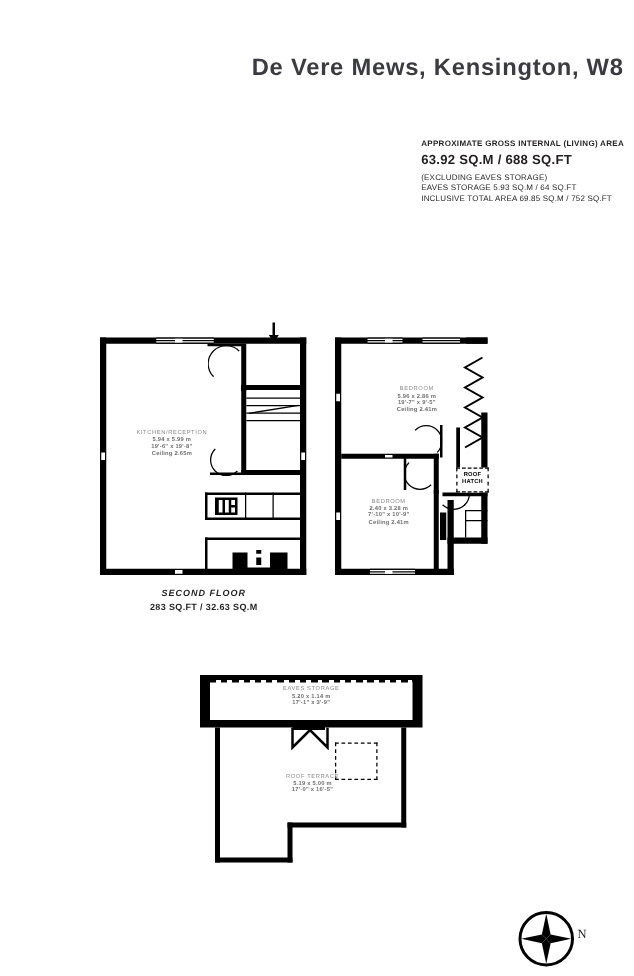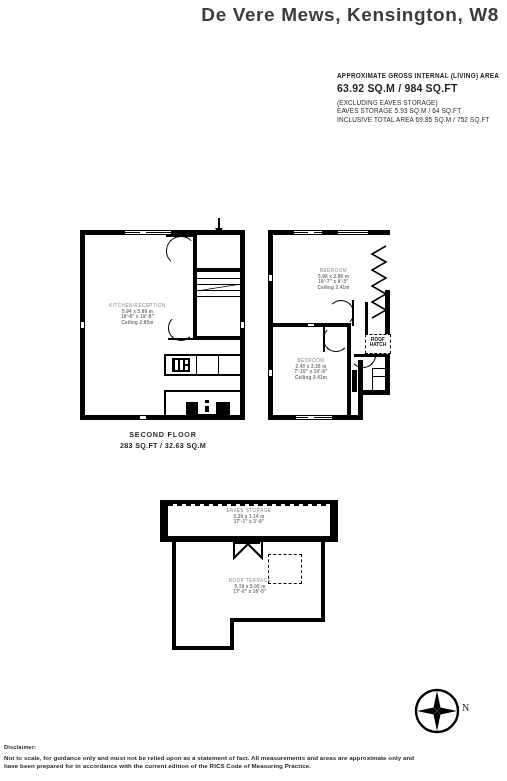--- a/index.html
+++ b/index.html
@@ -7,21 +7,21 @@
     margin: 0; padding: 0;
     background: #ffffff;
   }
   body {
     width: 507px; height: 781px;
     position: relative;
     font-family: "Liberation Sans", sans-serif;
     color: #231f20;
     overflow: hidden;
   }
-  .page { position: absolute; inset: 0; }
+  .page { position: absolute; inset: 0; margin-top: 40px; }
 
   
   #title {
     position: absolute;
     top: 4px; right: 8px;
     font-size: 19px;
     font-weight: bold;
     letter-spacing: 0.6px;
     color: #3b3b42;
     white-space: nowrap;
@@ -81,20 +81,21 @@
   .caption {
     position: absolute;
     text-align: center;
     white-space: nowrap;
   }
   .caption .cap-title {
     font-size: 7.2px;
     font-weight: bold;
     letter-spacing: 0.8px;
     color: #231f20;
+    font-style: italic;
   }
   .caption .cap-area {
     font-size: 7.2px;
     font-weight: bold;
     letter-spacing: 0.3px;
     color: #231f20;
     margin-top: 2px;
   }
 
   
@@ -180,21 +181,21 @@
 </style>
 </head>
 <body>
 
 <div class="page">
 
   <div id="title">De Vere Mews,  Kensington,  W8</div>
 
   <div id="area-block">
     <div id="area-heading">APPROXIMATE GROSS INTERNAL (LIVING) AREA</div>
-    <div id="area-main">63.92 SQ.M / 984 SQ.FT</div>
+    <div id="area-main">63.92 SQ.M / 688 SQ.FT</div>
     <div id="area-sub-wrap">
       <div class="area-sub">(EXCLUDING EAVES STORAGE)</div>
       <div class="area-sub">EAVES STORAGE  5.93 SQ.M / 64 SQ.FT</div>
       <div class="area-sub">INCLUSIVE TOTAL AREA 69.85 SQ.M / 752 SQ.FT</div>
     </div>
   </div>
 
   <div class="plan" id="plan-second" style="left:80px; top:230px; width:165px; height:190px;">
 
     <div class="room-fill" style="left:0; top:0; width:165px; height:190px;"></div>

